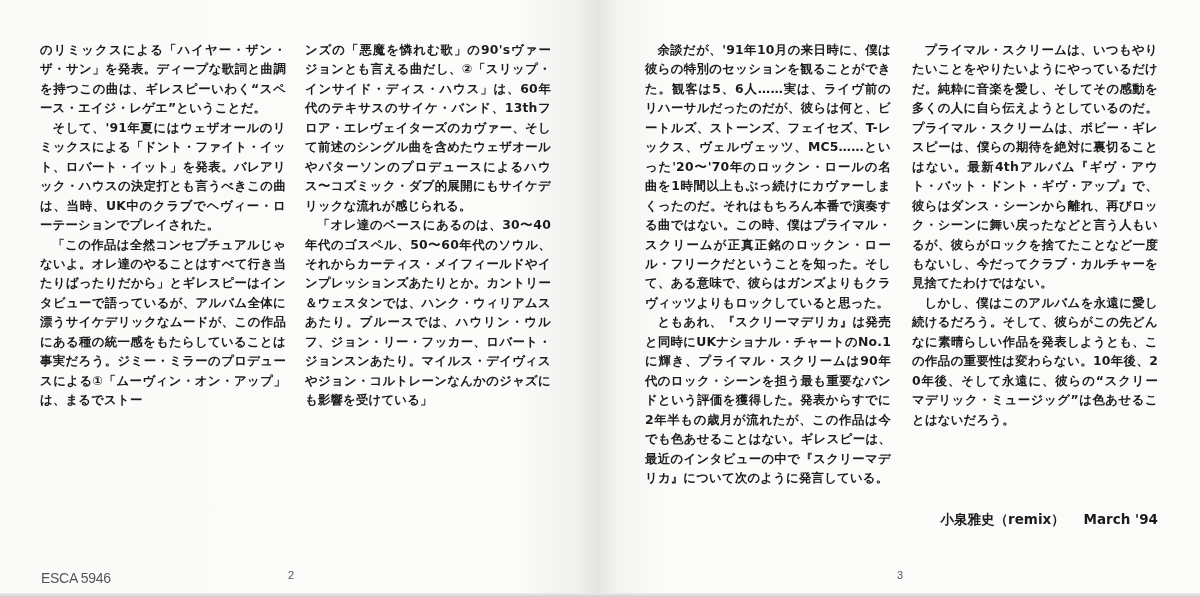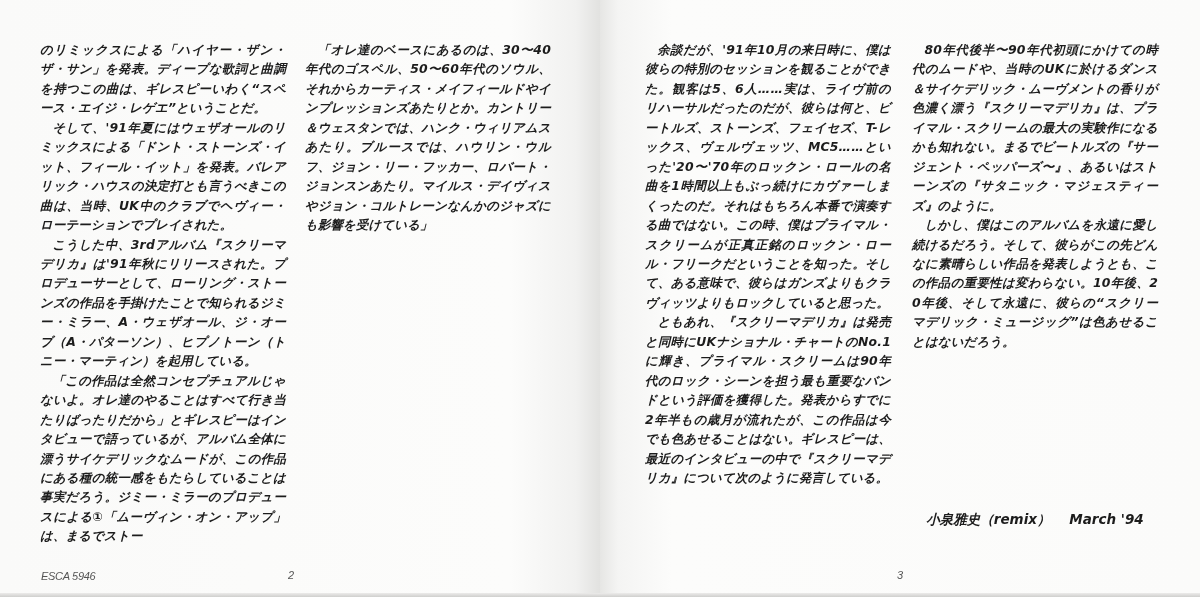--- a/index.html
+++ b/index.html
@@ -13,21 +13,20 @@
     body {
       font-family: "DejaVu Sans", "Liberation Sans", sans-serif;
       color: #1a1a1a;
       position: relative;
     }
     .spread {
       position: absolute;
       left: 0; top: 0;
       width: 1200px; height: 597px;
       display: flex;
-      font-style: italic;
     }
     .page {
       position: relative;
       width: 600px;
       height: 597px;
       background: #fcfcfb;
     }
     .page.left {
       background: linear-gradient(to right, #fafaf9 0%, #fcfcfb 85%, #f1f1f0 96%, #e2e2e0 100%);
     }
@@ -59,32 +58,32 @@
     .para {
       margin: 0;
       text-indent: 1em;
     }
     .para.no-indent { text-indent: 0; }
     .signature {
       position: absolute;
       left: 312px;
       top: 511px;
       width: 246px;
-      text-align: center;
+      text-align: right;
       font-size: 13.5px;
       font-weight: bold;
       color: #1c1c1c;
       white-space: pre;
     }
     .catalog {
       position: absolute;
       left: 41px;
       top: 570px;
       font-family: "Liberation Sans", sans-serif;
-      font-size: 11px;
+      font-size: 14px;
       color: #555;
       letter-spacing: -0.3px;
     }
     .page-num {
       position: absolute;
       top: 569px;
       font-family: "Liberation Sans", sans-serif;
       font-size: 11px;
       color: #555;
     }
@@ -92,41 +91,41 @@
     .page-num.right-num { left: 297px; }
   </style>
 </head>
 <body>
 
 <div class="spread">
 
   <div class="page left">
     <div class="column col-1">
       <p class="para no-indent">のリミックスによる「ハイヤー・ザン・ザ・サン」を発表。ディープな歌詞と曲調を持つこの曲は、ギレスピーいわく“スペース・エイジ・レゲエ”ということだ。</p>
-      <p class="para">そして、'91年夏にはウェザオールのリミックスによる「ドント・ストーンズ・イット、フィール・イット」を発表。バレアリック・ハウスの決定打とも言うべきこの曲は、当時、UK中のクラブでヘヴィー・ローテーションでプレイされた。</p>
-      <p class="para">こうした中、3rdアルバム『スクリーマデリカ』は'91年秋にリリースされた。プロデューサーとして、ローリング・ストーンズの作品を手掛けたことで知られるジミー・ミラー、A・ウェザオール、ジ・オーブ（A・パターソン）、ヒプノトーン（トニー・マーティン）を起用している。</p>
+      <p class="para">そして、'91年夏にはウェザオールのリミックスによる「ドント・ファイト・イット、ロバート・イット」を発表。バレアリック・ハウスの決定打とも言うべきこの曲は、当時、UK中のクラブでヘヴィー・ローテーションでプレイされた。</p>
       <p class="para">「この作品は全然コンセプチュアルじゃないよ。オレ達のやることはすべて行き当たりばったりだから」とギレスピーはインタビューで語っているが、アルバム全体に漂うサイケデリックなムードが、この作品にある種の統一感をもたらしていることは事実だろう。ジミー・ミラーのプロデュースによる①「ムーヴィン・オン・アップ」は、まるでストー</p>
     </div>
     <div class="column col-2">
+      <p class="para no-indent">ンズの「悪魔を憐れむ歌」の90'sヴァージョンとも言える曲だし、②「スリップ・インサイド・ディス・ハウス」は、60年代のテキサスのサイケ・バンド、13thフロア・エレヴェイターズのカヴァー、そして前述のシングル曲を含めたウェザオールやパターソンのプロデュースによるハウス〜コズミック・ダブ的展開にもサイケデリックな流れが感じられる。</p>
       <p class="para">「オレ達のベースにあるのは、30〜40年代のゴスペル、50〜60年代のソウル、それからカーティス・メイフィールドやインプレッションズあたりとか。カントリー＆ウェスタンでは、ハンク・ウィリアムスあたり。ブルースでは、ハウリン・ウルフ、ジョン・リー・フッカー、ロバート・ジョンスンあたり。マイルス・デイヴィスやジョン・コルトレーンなんかのジャズにも影響を受けている」</p>
 
     </div>
     <div class="catalog">ESCA 5946</div>
     <div class="page-num left-num">2</div>
     <div class="bottom-edge"></div>
   </div>
 
   <div class="page right">
     <div class="column col-3">
       <p class="para">余談だが、'91年10月の来日時に、僕は彼らの特別のセッションを観ることができた。観客は5、6人……実は、ライヴ前のリハーサルだったのだが、彼らは何と、ビートルズ、ストーンズ、フェイセズ、T-レックス、ヴェルヴェッツ、MC5……といった'20〜'70年のロックン・ロールの名曲を1時間以上もぶっ続けにカヴァーしまくったのだ。それはもちろん本番で演奏する曲ではない。この時、僕はプライマル・スクリームが正真正銘のロックン・ロール・フリークだということを知った。そして、ある意味で、彼らはガンズよりもクラヴィッツよりもロックしていると思った。</p>
       <p class="para">ともあれ、『スクリーマデリカ』は発売と同時にUKナショナル・チャートのNo.1に輝き、プライマル・スクリームは90年代のロック・シーンを担う最も重要なバンドという評価を獲得した。発表からすでに2年半もの歳月が流れたが、この作品は今でも色あせることはない。ギレスピーは、最近のインタビューの中で『スクリーマデリカ』について次のように発言している。</p>
 
     </div>
     <div class="column col-4">
-      <p class="para">80年代後半〜90年代初頭にかけての時代のムードや、当時のUKに於けるダンス＆サイケデリック・ムーヴメントの香りが色濃く漂う『スクリーマデリカ』は、プライマル・スクリームの最大の実験作になるかも知れない。まるでビートルズの『サージェント・ペッパーズ〜』、あるいはストーンズの『サタニック・マジェスティーズ』のように。</p>
+      <p class="para">プライマル・スクリームは、いつもやりたいことをやりたいようにやっているだけだ。純粋に音楽を愛し、そしてその感動を多くの人に自ら伝えようとしているのだ。プライマル・スクリームは、ボビー・ギレスピーは、僕らの期待を絶対に裏切ることはない。最新4thアルバム『ギヴ・アウト・バット・ドント・ギヴ・アップ』で、彼らはダンス・シーンから離れ、再びロック・シーンに舞い戻ったなどと言う人もいるが、彼らがロックを捨てたことなど一度もないし、今だってクラブ・カルチャーを見捨てたわけではない。</p>
       <p class="para">しかし、僕はこのアルバムを永遠に愛し続けるだろう。そして、彼らがこの先どんなに素晴らしい作品を発表しようとも、この作品の重要性は変わらない。10年後、20年後、そして永遠に、彼らの“スクリーマデリック・ミュージッグ”は色あせることはないだろう。</p>
     </div>
     <div class="signature"><span>小泉雅史（remix）</span>    <span>March '94</span></div>
     <div class="page-num right-num">3</div>
     <div class="bottom-edge"></div>
   </div>
 
 </div>
 
 </body></html>

